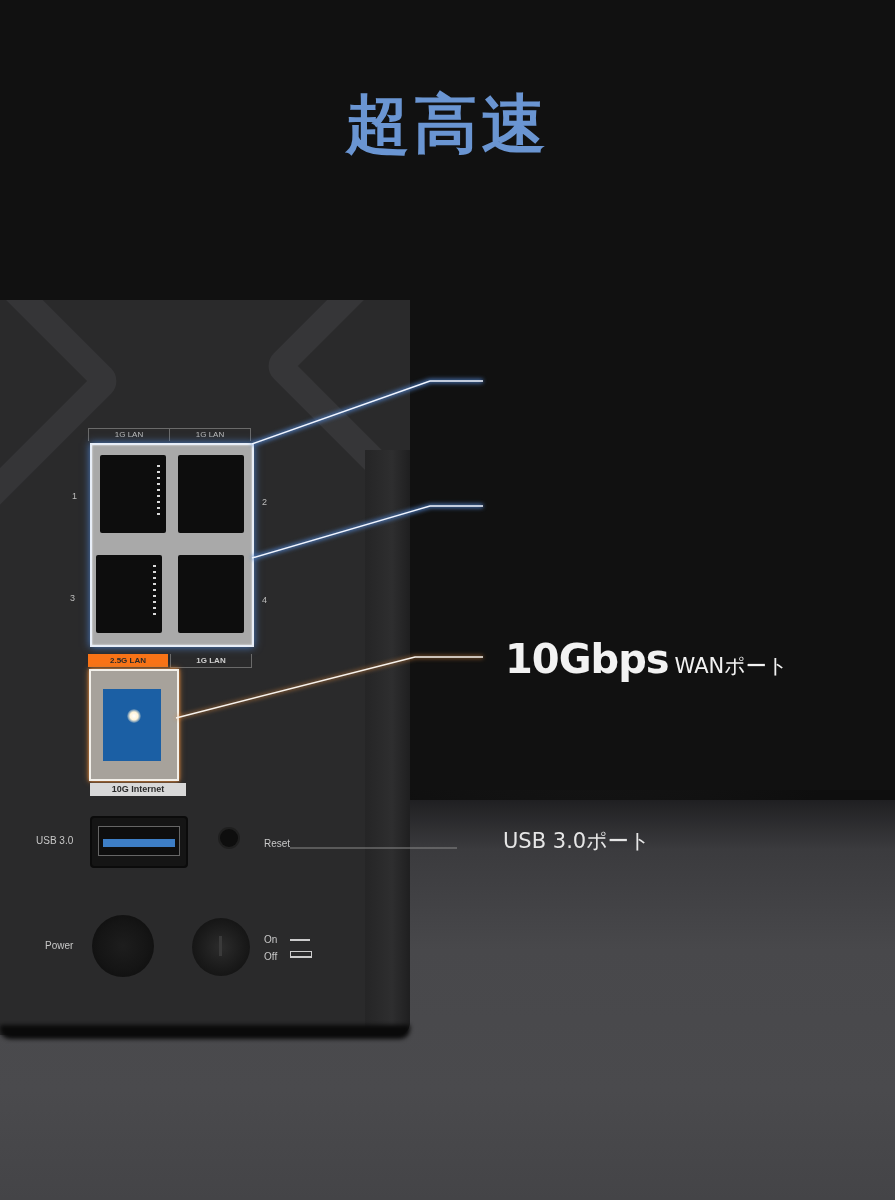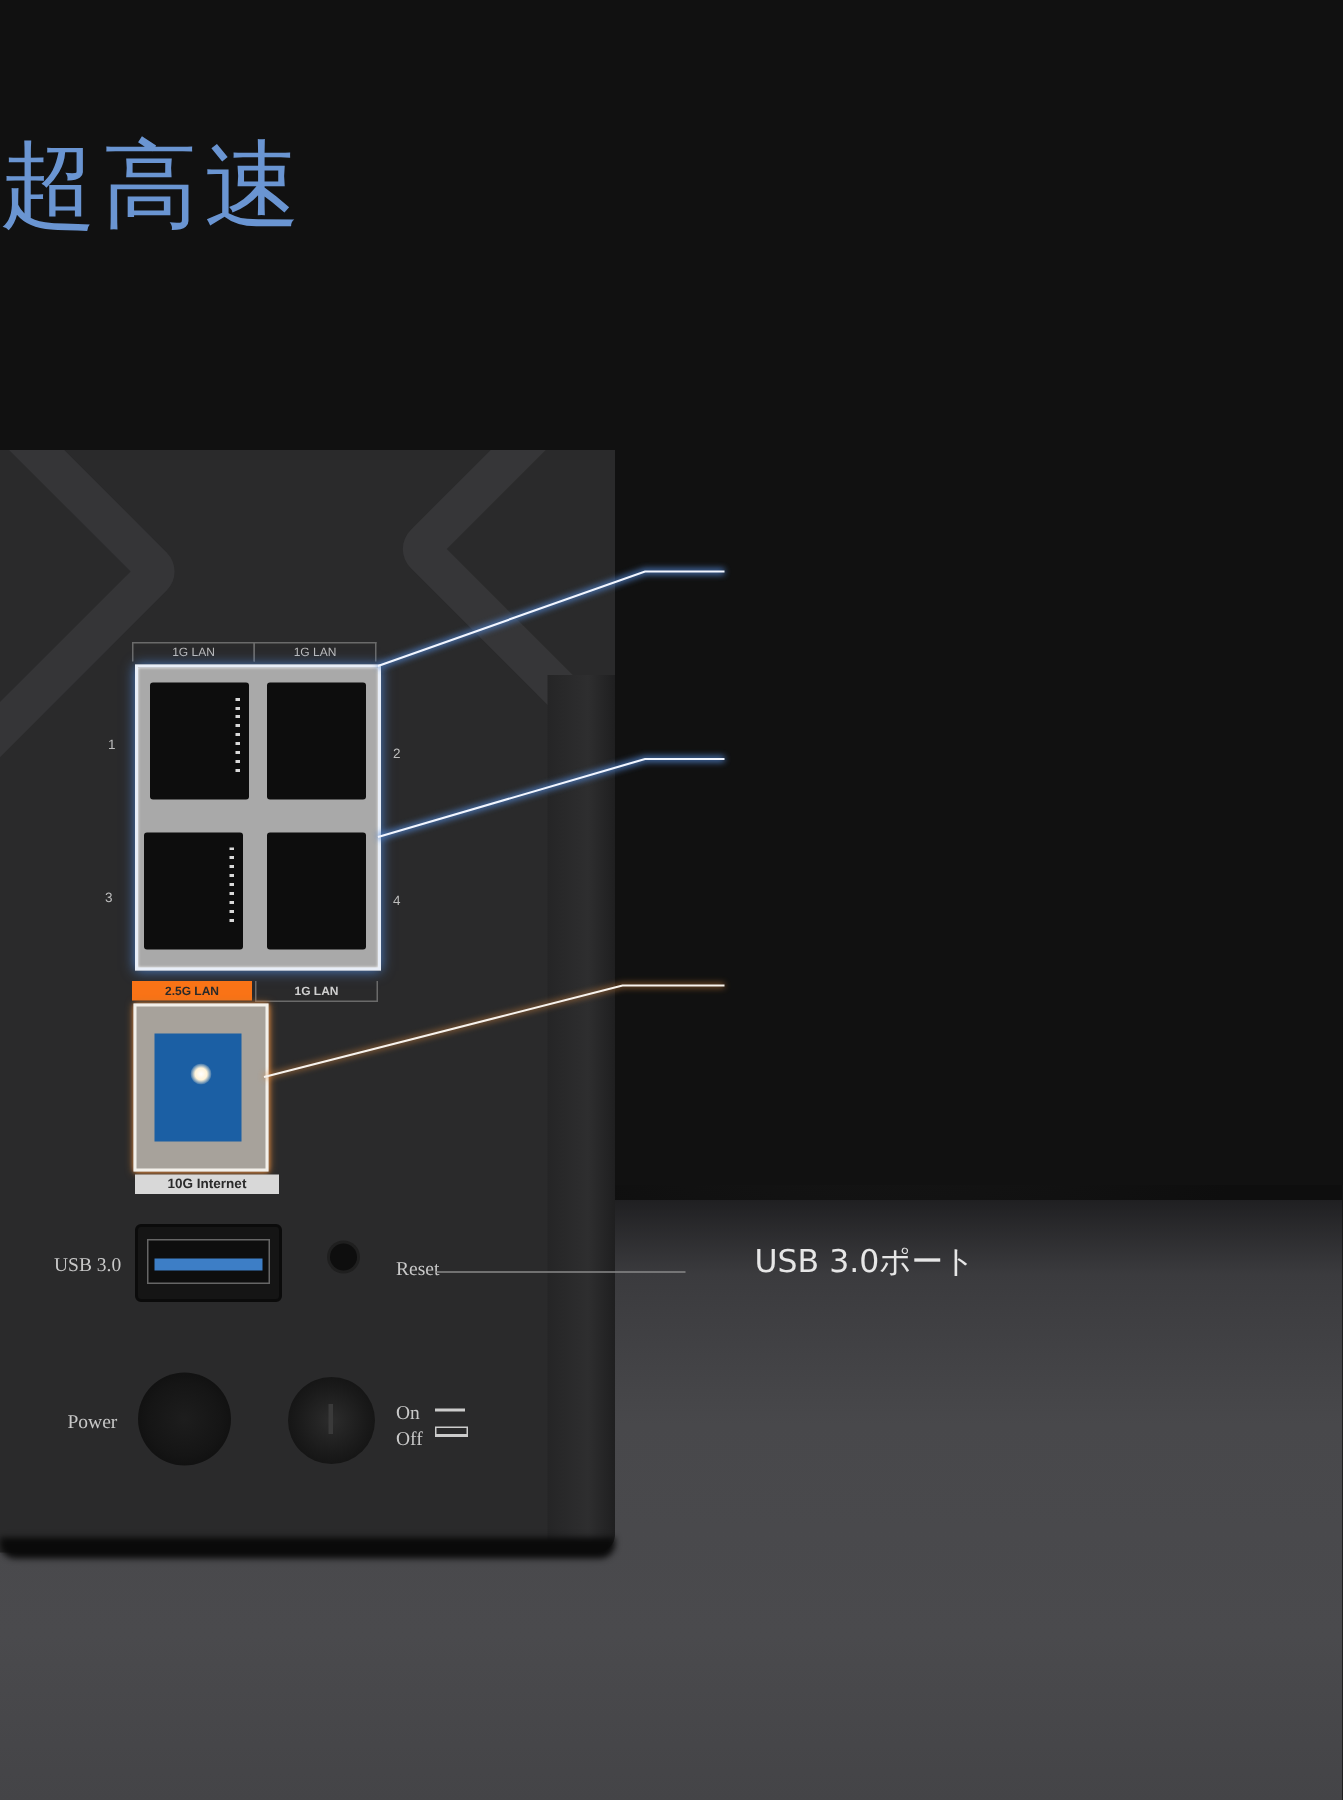--- a/index.html
+++ b/index.html
@@ -36,22 +36,22 @@
     position: absolute; border: 26px solid #353537; border-radius: 18px;
     transform: rotate(45deg);
   }
   .chev-left { left: -120px; top: 280px; width: 150px; height: 150px; }
   .chev-right { left: 305px; top: 260px; width: 160px; height: 160px; border-color:#363638; }
   .top-mask { position:absolute; left:-20px; top:0; width:915px; height:300px; background:#111; }
   .right-mask { position:absolute; left:410px; top:300px; width:485px; height:490px; background:#111; }
 
   
   .title {
-    position: absolute; left: 0; top: 92px; width: 895px; 
-    font-family: "DejaVu Sans", sans-serif; font-weight: normal; line-height: 1;
+    position: absolute; left: 0; top: 92px; width: 895px; text-align: center;
+    font-family: "DejaVu Sans", sans-serif; font-weight: bold; line-height: 1;
   }
   .title .line1 { font-size: 64px; letter-spacing: 4px; color: #6a95d2; display:block; }
   .title .line2 { font-size: 70px; margin-top: 30px; display:block; letter-spacing: 1px; }
   .title .blue { color: #6b95d3; }
   .title .grey { color: #8f959c; }
 
   
   .port-label-bar {
     position: absolute; height: 12px; border: 1px solid #6a6a6a; border-bottom: none;
     font-size: 8px; color: #bdbdbd; text-align: center; line-height: 12px;
@@ -82,21 +82,21 @@
   .wan-jack { position:absolute; left:12px; top:18px; width:58px; height:72px; background:#1b5fa4; }
   .wan-led { position:absolute; left:36px; top:38px; width:14px; height:14px; border-radius:50%;
     background: radial-gradient(circle,#ffffff 0%,#fff3d8 40%,rgba(255,220,160,0) 75%); }
   .usb {
     position:absolute; left:90px; top:816px; width:94px; height:48px;
     border:2px solid #0b0b0b; border-radius:4px; background:#151515;
   }
   .usb-inner { position:absolute; left:6px; top:8px; width:80px; height:28px; background:#0e0e0e; border:1px solid #666; }
   .usb-blue { position:absolute; left:4px; top:12px; width:72px; height:8px; background:#3d7ec6; }
   .reset-hole { position:absolute; left:220px; top:829px; width:18px; height:18px; border-radius:50%; background:#0e0e0e; box-shadow:0 0 0 2px #1f1f1f; }
-  .small-label { position:absolute; font-size:13px; color:#c8c8c8; font-family:Liberation Serif, serif; }
+  .small-label { position:absolute; font-size:10px; color:#c8c8c8; font-family:Liberation Sans, sans-serif; }
   .power-jack { position:absolute; left:92px; top:915px; width:62px; height:62px; border-radius:50%;
     background: radial-gradient(circle,#1d1d1d 0%,#151515 55%,#0b0b0b 100%); }
   .power-btn { position:absolute; left:192px; top:918px; width:58px; height:58px; border-radius:50%;
     background: radial-gradient(circle,#2c2c2c 0%,#1a1a1a 55%,#0d0d0d 100%); }
   .power-btn::after{ content:""; position:absolute; left:27px; top:18px; width:3px; height:20px; background:#3a3a3a; }
   .switch-glyph { position:absolute; width:20px; height:5px; border-bottom:2px solid #ccc; }
 
   
   .callout-line { position:absolute; pointer-events:none; }
   .callout-text { position:absolute; color:#f2f2f2; font-family:"DejaVu Sans",sans-serif; white-space:nowrap; }
@@ -186,15 +186,16 @@
     </defs>
     <polyline points="252,444 430,381 483,381" fill="none" stroke="#4d7fc7" stroke-width="4" filter="url(#gb)" opacity="0.9"></polyline>
     <polyline points="252,444 430,381 483,381" fill="none" stroke="#f2f6ff" stroke-width="1.4"></polyline>
     <polyline points="252,558 430,506 483,506" fill="none" stroke="#4d7fc7" stroke-width="4" filter="url(#gb)" opacity="0.9"></polyline>
     <polyline points="252,558 430,506 483,506" fill="none" stroke="#f2f6ff" stroke-width="1.4"></polyline>
     <polyline points="176,718 415,657 483,657" fill="none" stroke="#d9873e" stroke-width="3" filter="url(#go)" opacity="0.6"></polyline>
     <polyline points="176,718 415,657 483,657" fill="none" stroke="#f7f3ee" stroke-width="1.4"></polyline>
     <line x1="290" y1="848" x2="457" y2="848" stroke="#8a8a8a" stroke-width="1"></line>
   </svg>
 
+  <div class="callout-text c3"><span class="big">10Gbps</span><span class="small">WANポート</span></div>
   <div class="callout-text c4">USB 3.0ポート</div>
 
 </div>
 
 </body></html>

